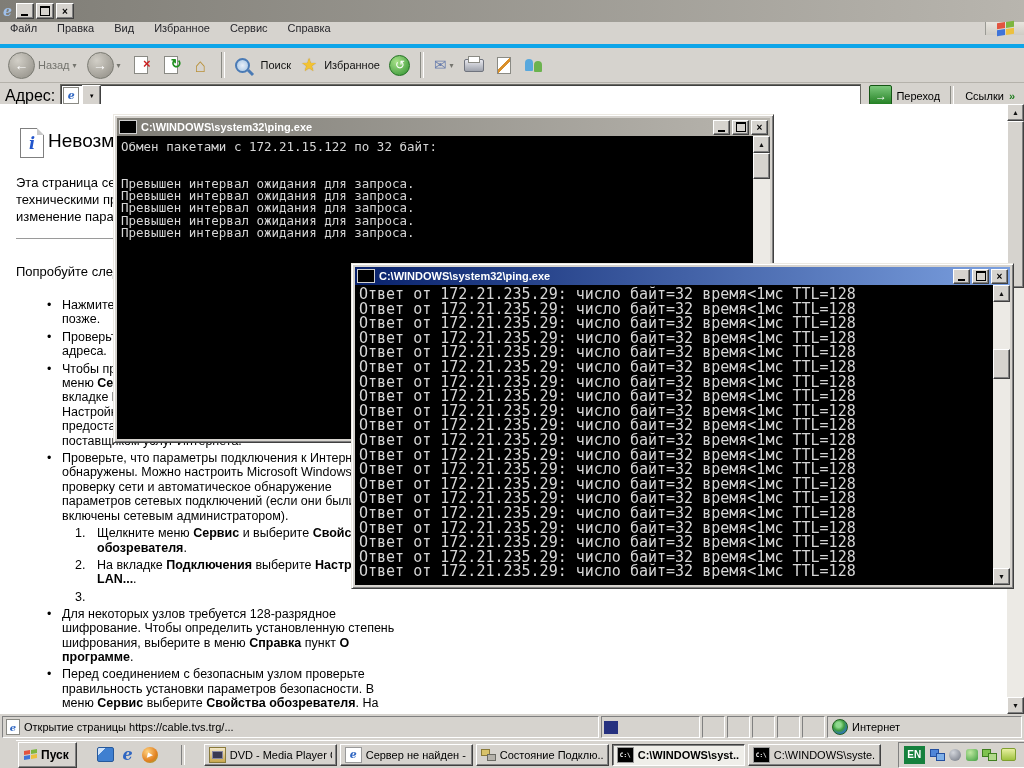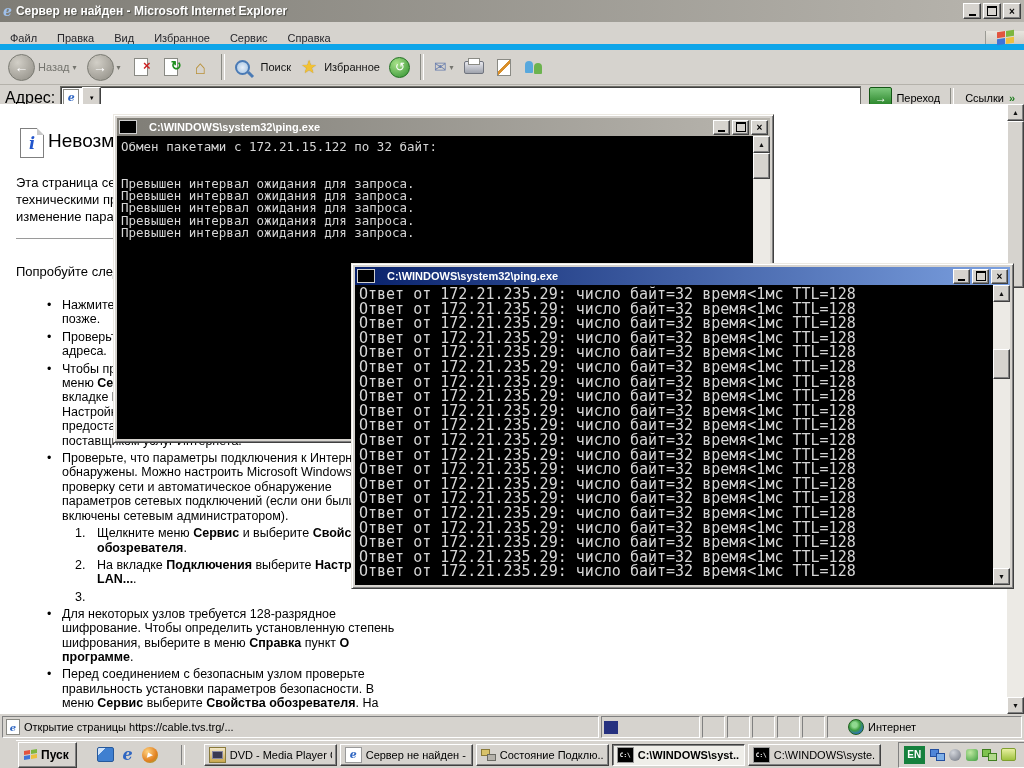--- a/index.html
+++ b/index.html
@@ -11,21 +11,21 @@
   .ie-win{position:absolute;left:0;top:0;width:1024px;height:740px;background:#d6d3ce}
   .tbar{height:22px;background:linear-gradient(90deg,#7f7d76,#b8b5ae);display:flex;align-items:center;gap:4px;padding:0 3px;color:#fff;font-weight:bold;font-size:12px;text-shadow:1px 1px 1px #4a4a44}
   .t-text{flex:1;overflow:hidden;white-space:nowrap}
   .t-btns{display:flex;gap:2px;align-items:center}
   .wbtn{width:16px;height:14px;background:#d6d3ce;border:1px solid;border-color:#fff #404040 #404040 #fff;box-shadow:inset -1px -1px 0 #808080;display:flex;align-items:center;justify-content:center;color:#000;font:bold 10px "Liberation Sans",sans-serif;text-shadow:none}
   .gl-min{width:7px;height:2px;background:#000;margin-top:7px}
   .gl-max{width:8px;height:7px;border:1px solid #000;border-top:2px solid #000}
   .e-ico{color:#9fc0ea;font:bold italic 14px "DejaVu Serif",serif;text-shadow:none}
   .e-pg{width:14px;height:15px;background:#fff;border:1px solid #8a8a84;display:flex;align-items:center;justify-content:center;color:#2f66c2;font:bold italic 11px "DejaVu Serif",serif;flex:none}
   
-  .menubar{height:22px;display:flex;align-items:flex-end;border-bottom:6px solid #0ea5e9;background:#d6d3ce}
+  .menubar{height:22px;display:flex;align-items:flex-start;border-bottom:4px solid #0ea5e9;background:#d6d3ce}
   .menus{display:flex;align-items:center}
   .mitem{padding:0 10px;color:#26262b;font-size:11px}
   .brand{margin-left:auto;width:38px;display:flex;align-items:center;justify-content:center;border-left:1px solid #9a9a94;background:linear-gradient(#e8e5de,#cfccc5)}
   .flag{display:inline-grid;grid-template-columns:8px 8px;grid-auto-rows:6px;gap:1px;transform:skewY(-8deg)}
   .flag.f-sm{grid-template-columns:6px 6px;grid-auto-rows:4px}
   .flag i{display:block}
   .fr{background:#e2543f}.fg{background:#7db63f}.fb{background:#3f74d8}.fy{background:#ecc03f}
   
   .toolbar{height:34px;display:flex;align-items:center;gap:2px;padding:0 4px;border-bottom:1px solid #b5b2ab}
   .nav-btn{display:flex;align-items:center;gap:3px;padding:1px 4px}
@@ -82,27 +82,27 @@
   .sbtn.up{top:0}.sbtn.down{bottom:0}
   .vthumb{position:absolute;left:0;top:17px;width:15px;height:165px;background:#d6d3ce;border:1px solid;border-color:#fff #404040 #404040 #fff;box-shadow:inset -1px -1px 0 #808080}
   
   .status{position:absolute;left:0;top:714px;width:1024px;height:26px;background:#d6d3ce;display:flex;gap:2px;padding:2px 2px;box-sizing:border-box}
   .pane{border:1px solid;border-color:#808080 #fff #fff #808080;display:flex;align-items:center;gap:4px;font-size:11px;overflow:hidden;white-space:nowrap}
   .p-text{width:592px;flex:none;padding-left:3px}
   .p-text .e-pg{width:12px;height:14px;font-size:10px}
   .p-prog{width:95px;flex:none;padding-left:2px}
   .pblock{width:14px;height:13px;background:#26317f}
   .p-s{width:21px;flex:none}
-  .p-net{flex:1;padding-left:20px}
+  .p-net{flex:1;padding-left:4px}
   .globe{width:14px;height:14px;border-radius:50%;background:radial-gradient(circle at 40% 35%,#8fd98f 20%,#3f9e3f 45%,#2d6fbf 75%);border:1px solid #1f5f1f;flex:none}
   
   .console{position:absolute;background:#d6d3ce;border:1px solid;border-color:#ece9e2 #404040 #404040 #ece9e2;box-shadow:inset 1px 1px 0 #fff,inset -1px -1px 0 #808080;padding:3px;box-sizing:border-box;display:flex;flex-direction:column}
   .c1{left:113px;top:114px;width:661px;height:329px;z-index:20}
   .c2{left:351px;top:263px;width:663px;height:326px;z-index:30}
-  .ctitle{height:18px;display:flex;align-items:center;gap:12px;padding:0 2px;color:#fff;font-weight:bold;font-size:11px;flex:none}
+  .ctitle{height:18px;display:flex;align-items:center;gap:4px;padding:0 2px;color:#fff;font-weight:bold;font-size:11px;flex:none}
   .ctitle.inactive{background:linear-gradient(90deg,#7f7d76,#b8b5ae)}
   .ctitle.active{background:linear-gradient(90deg,#08216b,#7ba0e0)}
   .ct-text{flex:1;overflow:hidden;white-space:nowrap}
   .ctitle .wbtn{width:15px;height:13px}
   .cmdico{width:15px;height:12px;background:#000;border:1px solid #cfcfcf;color:#fff;font:bold 7px "DejaVu Sans Mono",monospace;display:flex;align-items:center;padding-left:1px;flex:none}
   .cbody{flex:1;display:flex;min-height:0}
   .cscreen{flex:1;background:#000;overflow:hidden;padding:2px 0 0 4px}
   .c1 .cscreen{padding-top:5px}
   .cline{white-space:pre;color:#d6d6d6;font-family:"DejaVu Sans Mono",monospace;font-weight:normal}
   .c1 .cline{font-size:12.5px;line-height:12.3px;height:12.3px}
@@ -150,21 +150,20 @@
   .clock{font-size:11px;padding:0 2px}
 </style>
 </head>
 <body>
 
 <div>
 
   <div class="ie-win">
     <div class="tbar">
       <span class="e-ico">e</span>
-      <span class="t-text">Сервер не найден - Microsoft Internet Explorer</span>
       <span class="t-btns">
         <span class="wbtn">
             <i class="gl-min"></i>
           </span>
         <span class="wbtn">
             <i class="gl-max"></i>
           </span>
         <span class="wbtn">×</span>
       </span>
     </div>

